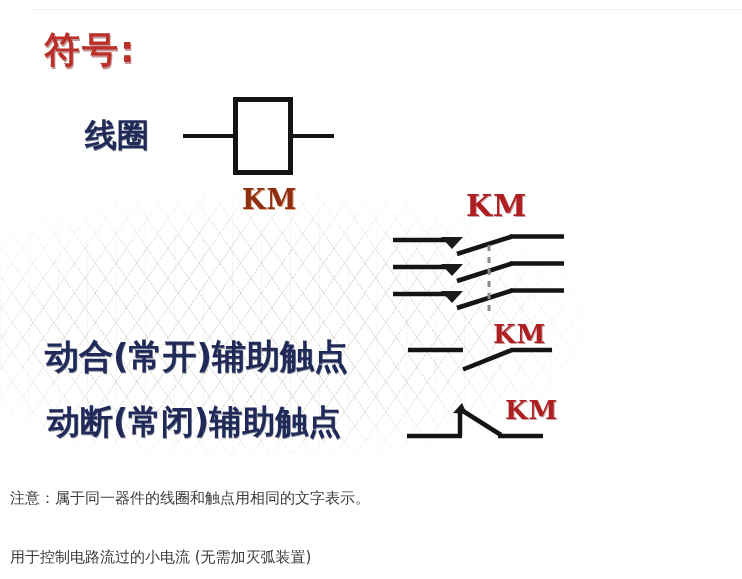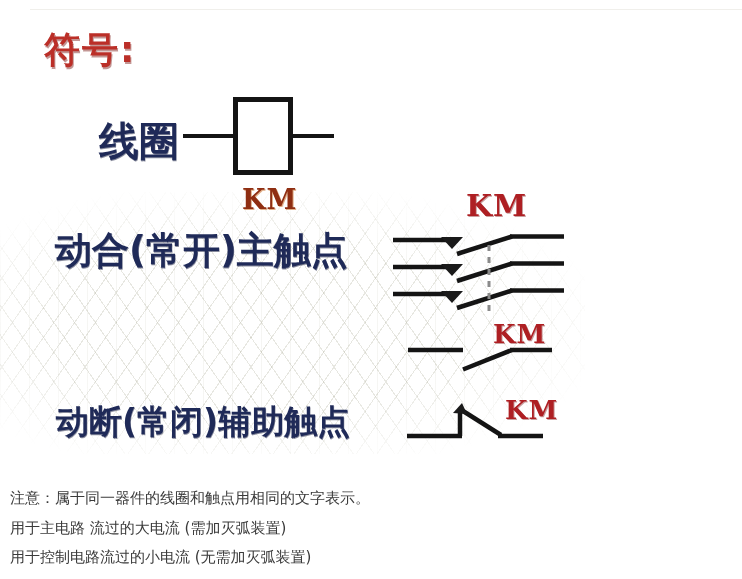--- a/index.html
+++ b/index.html
@@ -46,24 +46,24 @@
     text-shadow: 1px 2px 0 rgba(122,24,20,0.45);
     letter-spacing: 2px;
   }
 
   .navy-label {
     color: #1f2a58;
     font-weight: bold;
     text-shadow: 0.5px 0.5px 0 rgba(20,26,60,0.5);
     white-space: nowrap;
   }
-  .label-coil      { left: 99px;  top: 114px; font-size: 40px; text-align: right; }
+  .label-coil      { left: 85px;  top: 114px; font-size: 32px; text-align: right; }
   .label-main      { left: 55px;  top: 226px; font-size: 37px; }
   .label-aux-no    { left: 45px;  top: 334px; font-size: 34px; }
-  .label-aux-nc    { left: 56px;  top: 400px; font-size: 33px; }
+  .label-aux-nc    { left: 47px;  top: 400px; font-size: 33px; }
 
   .km {
     font-family: "DejaVu Serif", "Liberation Serif", serif;
     font-weight: bold;
     white-space: nowrap;
     letter-spacing: 1px;
     text-align: center;
   }
   .km-coil   { left: 242px; top: 184px; font-size: 27px; color: #8f2e12; text-shadow: 1px 1px 0 rgba(200,110,40,0.55); }
   .km-main   { left: 466px; top: 188px; font-size: 30px; color: #ae1f23; text-shadow: 1px 1px 0 rgba(120,15,15,0.4); }
@@ -106,21 +106,20 @@
   <div class="mesh"></div>
 
   <div class="layer fig-title">符号:</div>
 
   <div class="layer navy-label label-coil">线圈</div>
   <div class="coil-lead coil-lead-left"></div>
   <div class="coil-rect"></div>
   <div class="coil-lead coil-lead-right"></div>
   <div class="layer km km-coil">KM</div>
 
-  <div class="layer navy-label label-main">动合(常开)主触点</div>
   <div class="layer km km-main">KM</div>
   <svg class="symbol-svg svg-main" width="192" height="96" viewBox="0 0 192 96">
     <g stroke="#141414" stroke-width="4.5" fill="none">
 
       <path d="M10 16 H75"></path>
       <path d="M74 30 L129 12.5"></path>
       <path d="M127 12.5 H181"></path>
 
       <path d="M10 43 H75"></path>
       <path d="M74 57 L129 39.5"></path>
@@ -131,20 +130,21 @@
       <path d="M127 66.5 H181"></path>
     </g>
     <g fill="#1a1a1a">
       <polygon points="58,13 80,13 69,25"></polygon>
       <polygon points="58,40 80,40 69,52"></polygon>
       <polygon points="58,67 80,67 69,79"></polygon>
     </g>
     <path d="M106 21 V88" stroke="#8a8a8a" stroke-width="3" stroke-dasharray="6 6" fill="none"></path>
   </svg>
 
+  <div class="layer navy-label label-aux-no">动合(常开)辅助触点</div>
   <div class="layer km km-aux-no">KM</div>
   <svg class="symbol-svg svg-aux-no" width="160" height="36" viewBox="0 0 160 36">
     <g stroke="#141414" stroke-width="4.5" fill="none">
       <path d="M8 10 H63"></path>
       <path d="M63 29.5 L112 10"></path>
       <path d="M110 10 H152"></path>
     </g>
   </svg>
 
   <div class="layer navy-label label-aux-nc">动断(常闭)辅助触点</div>
@@ -153,16 +153,15 @@
     <g stroke="#141414" stroke-width="4.5" fill="none">
       <path d="M7 34 H62"></path>
       <path d="M60 34 V9"></path>
       <path d="M63 9 L101 33"></path>
       <path d="M98 34 H143"></path>
     </g>
     <polygon points="53,11 62,1 67,12" fill="#1a1a1a"></polygon>
   </svg>
 
   <div class="note-line note-1">注意：属于同一器件的线圈和触点用相同的文字表示。</div>
-  <div class="note-line note-2">用于主电路 流过的大电流 (需加灭弧装置)</div>
   <div class="note-line note-3">用于控制电路流过的小电流 (无需加灭弧装置)</div>
 
 </div>
 
 </body></html>

